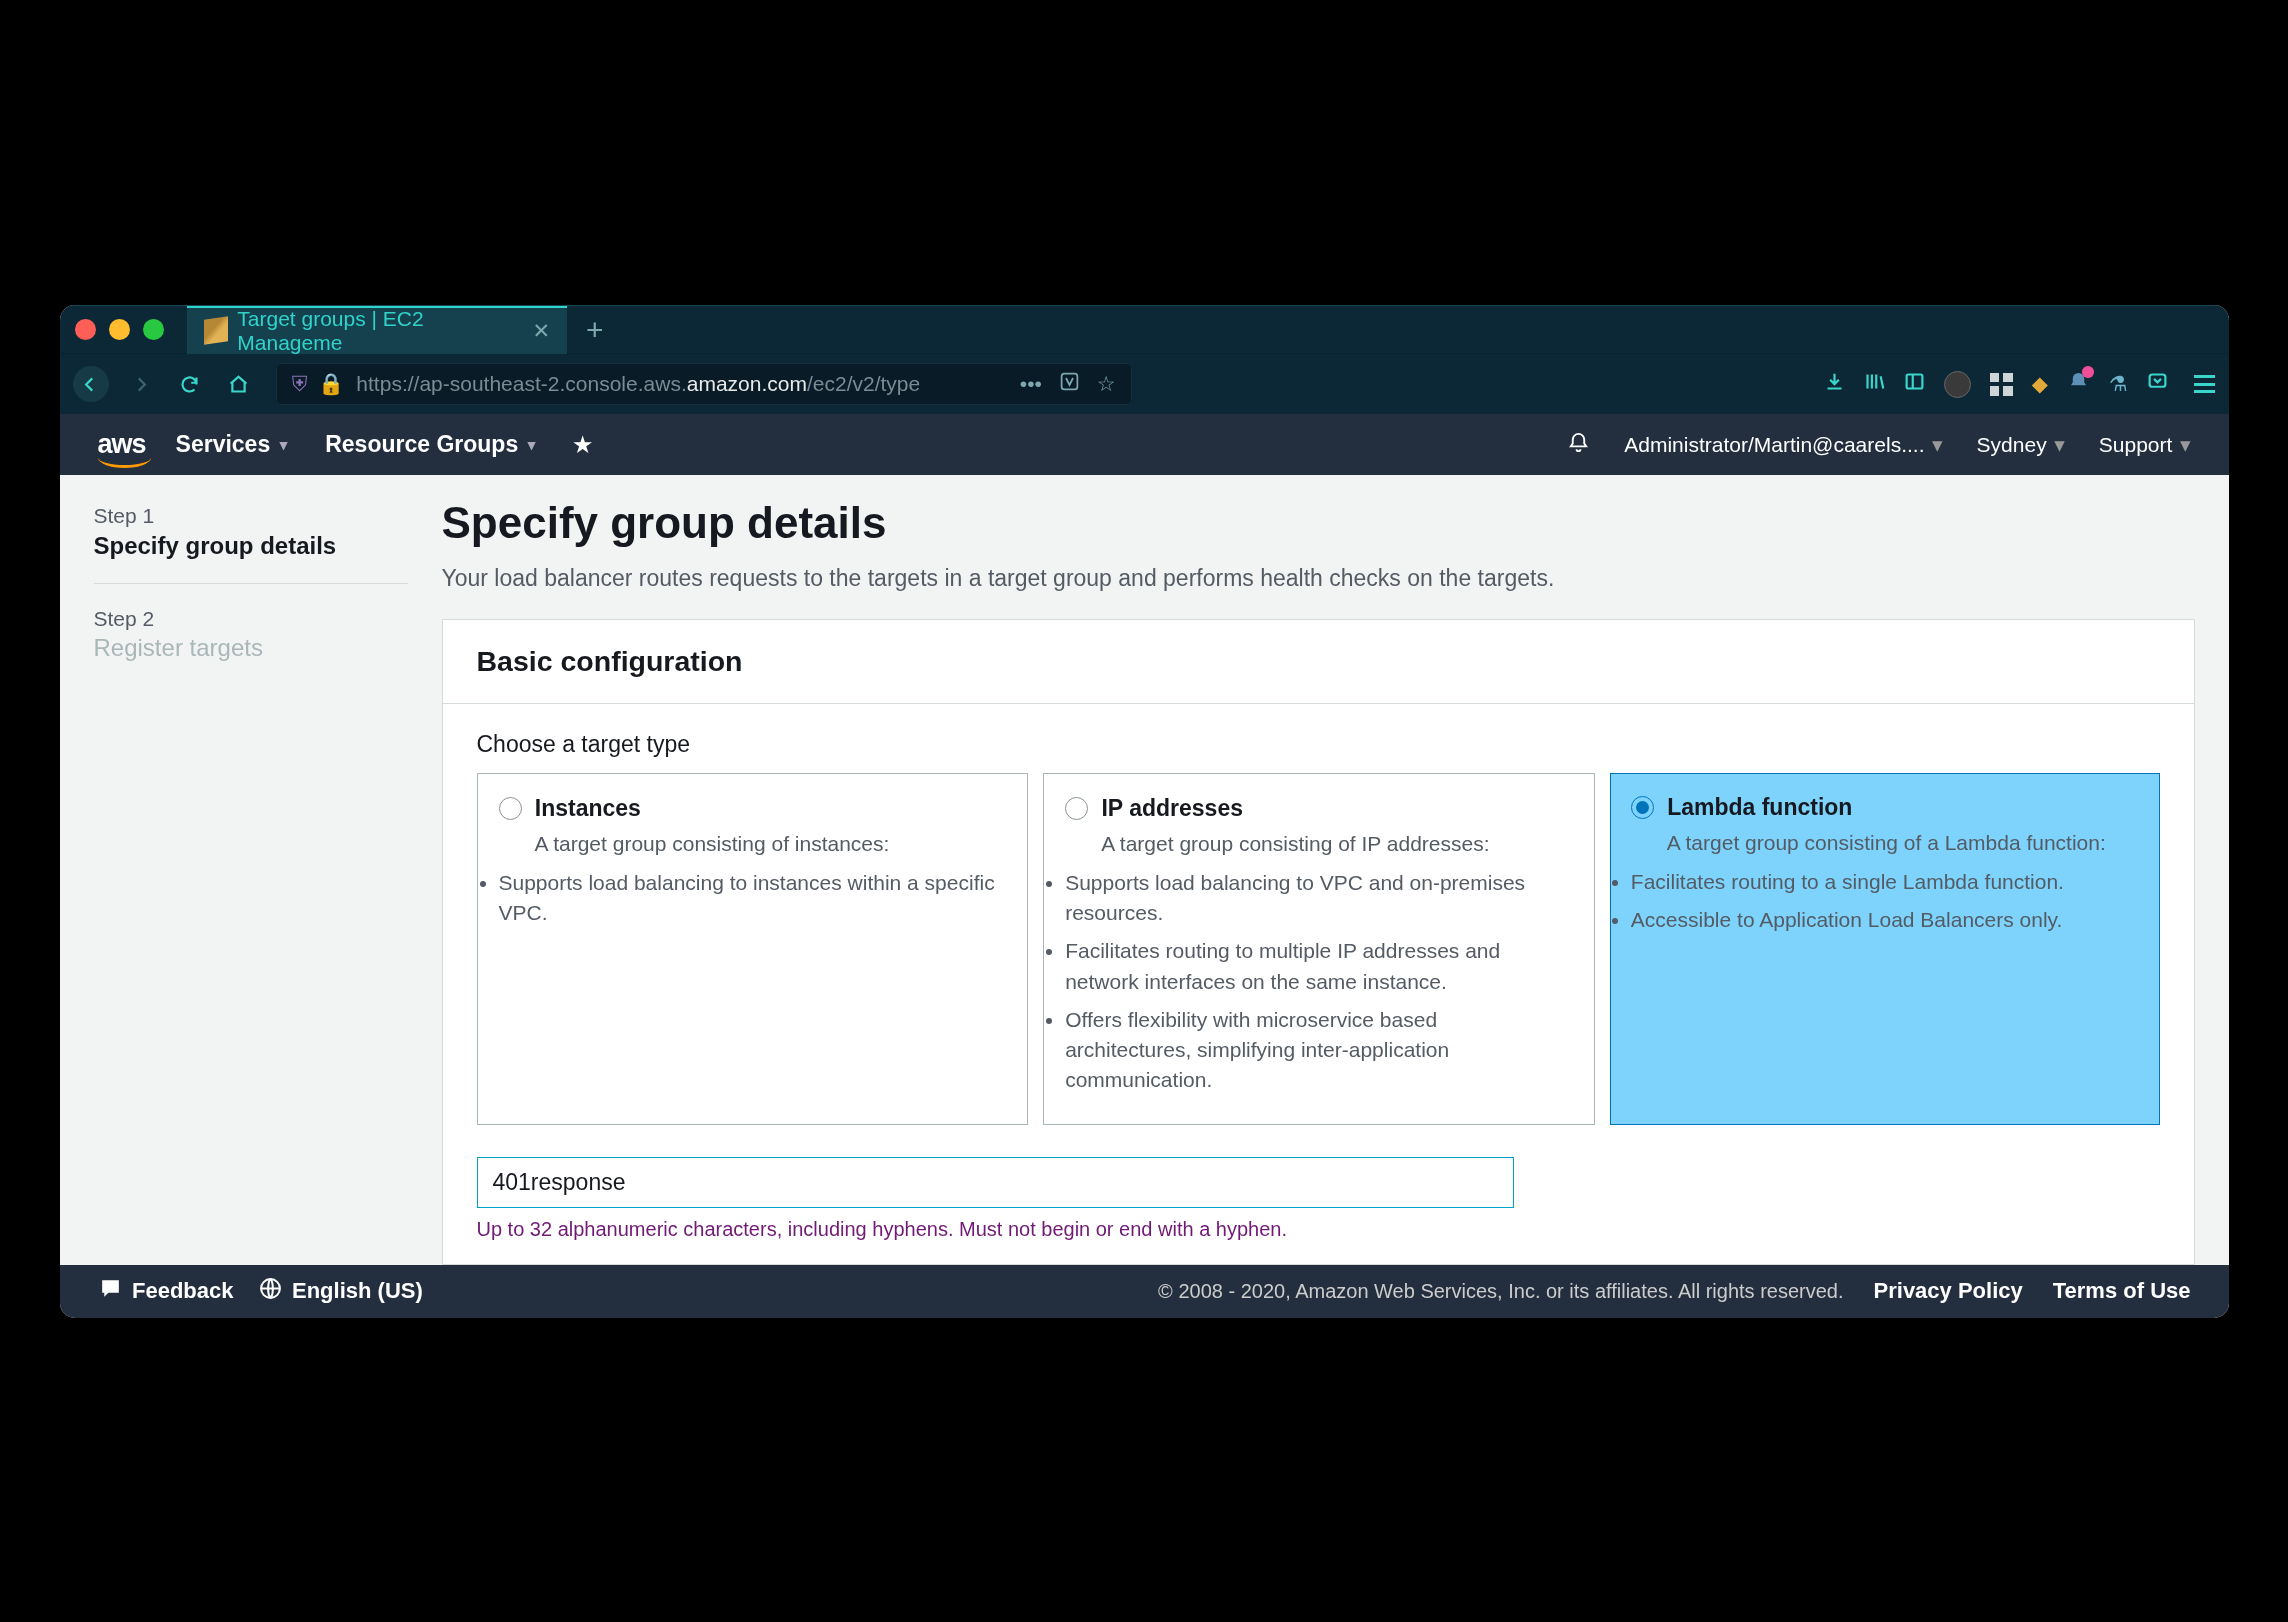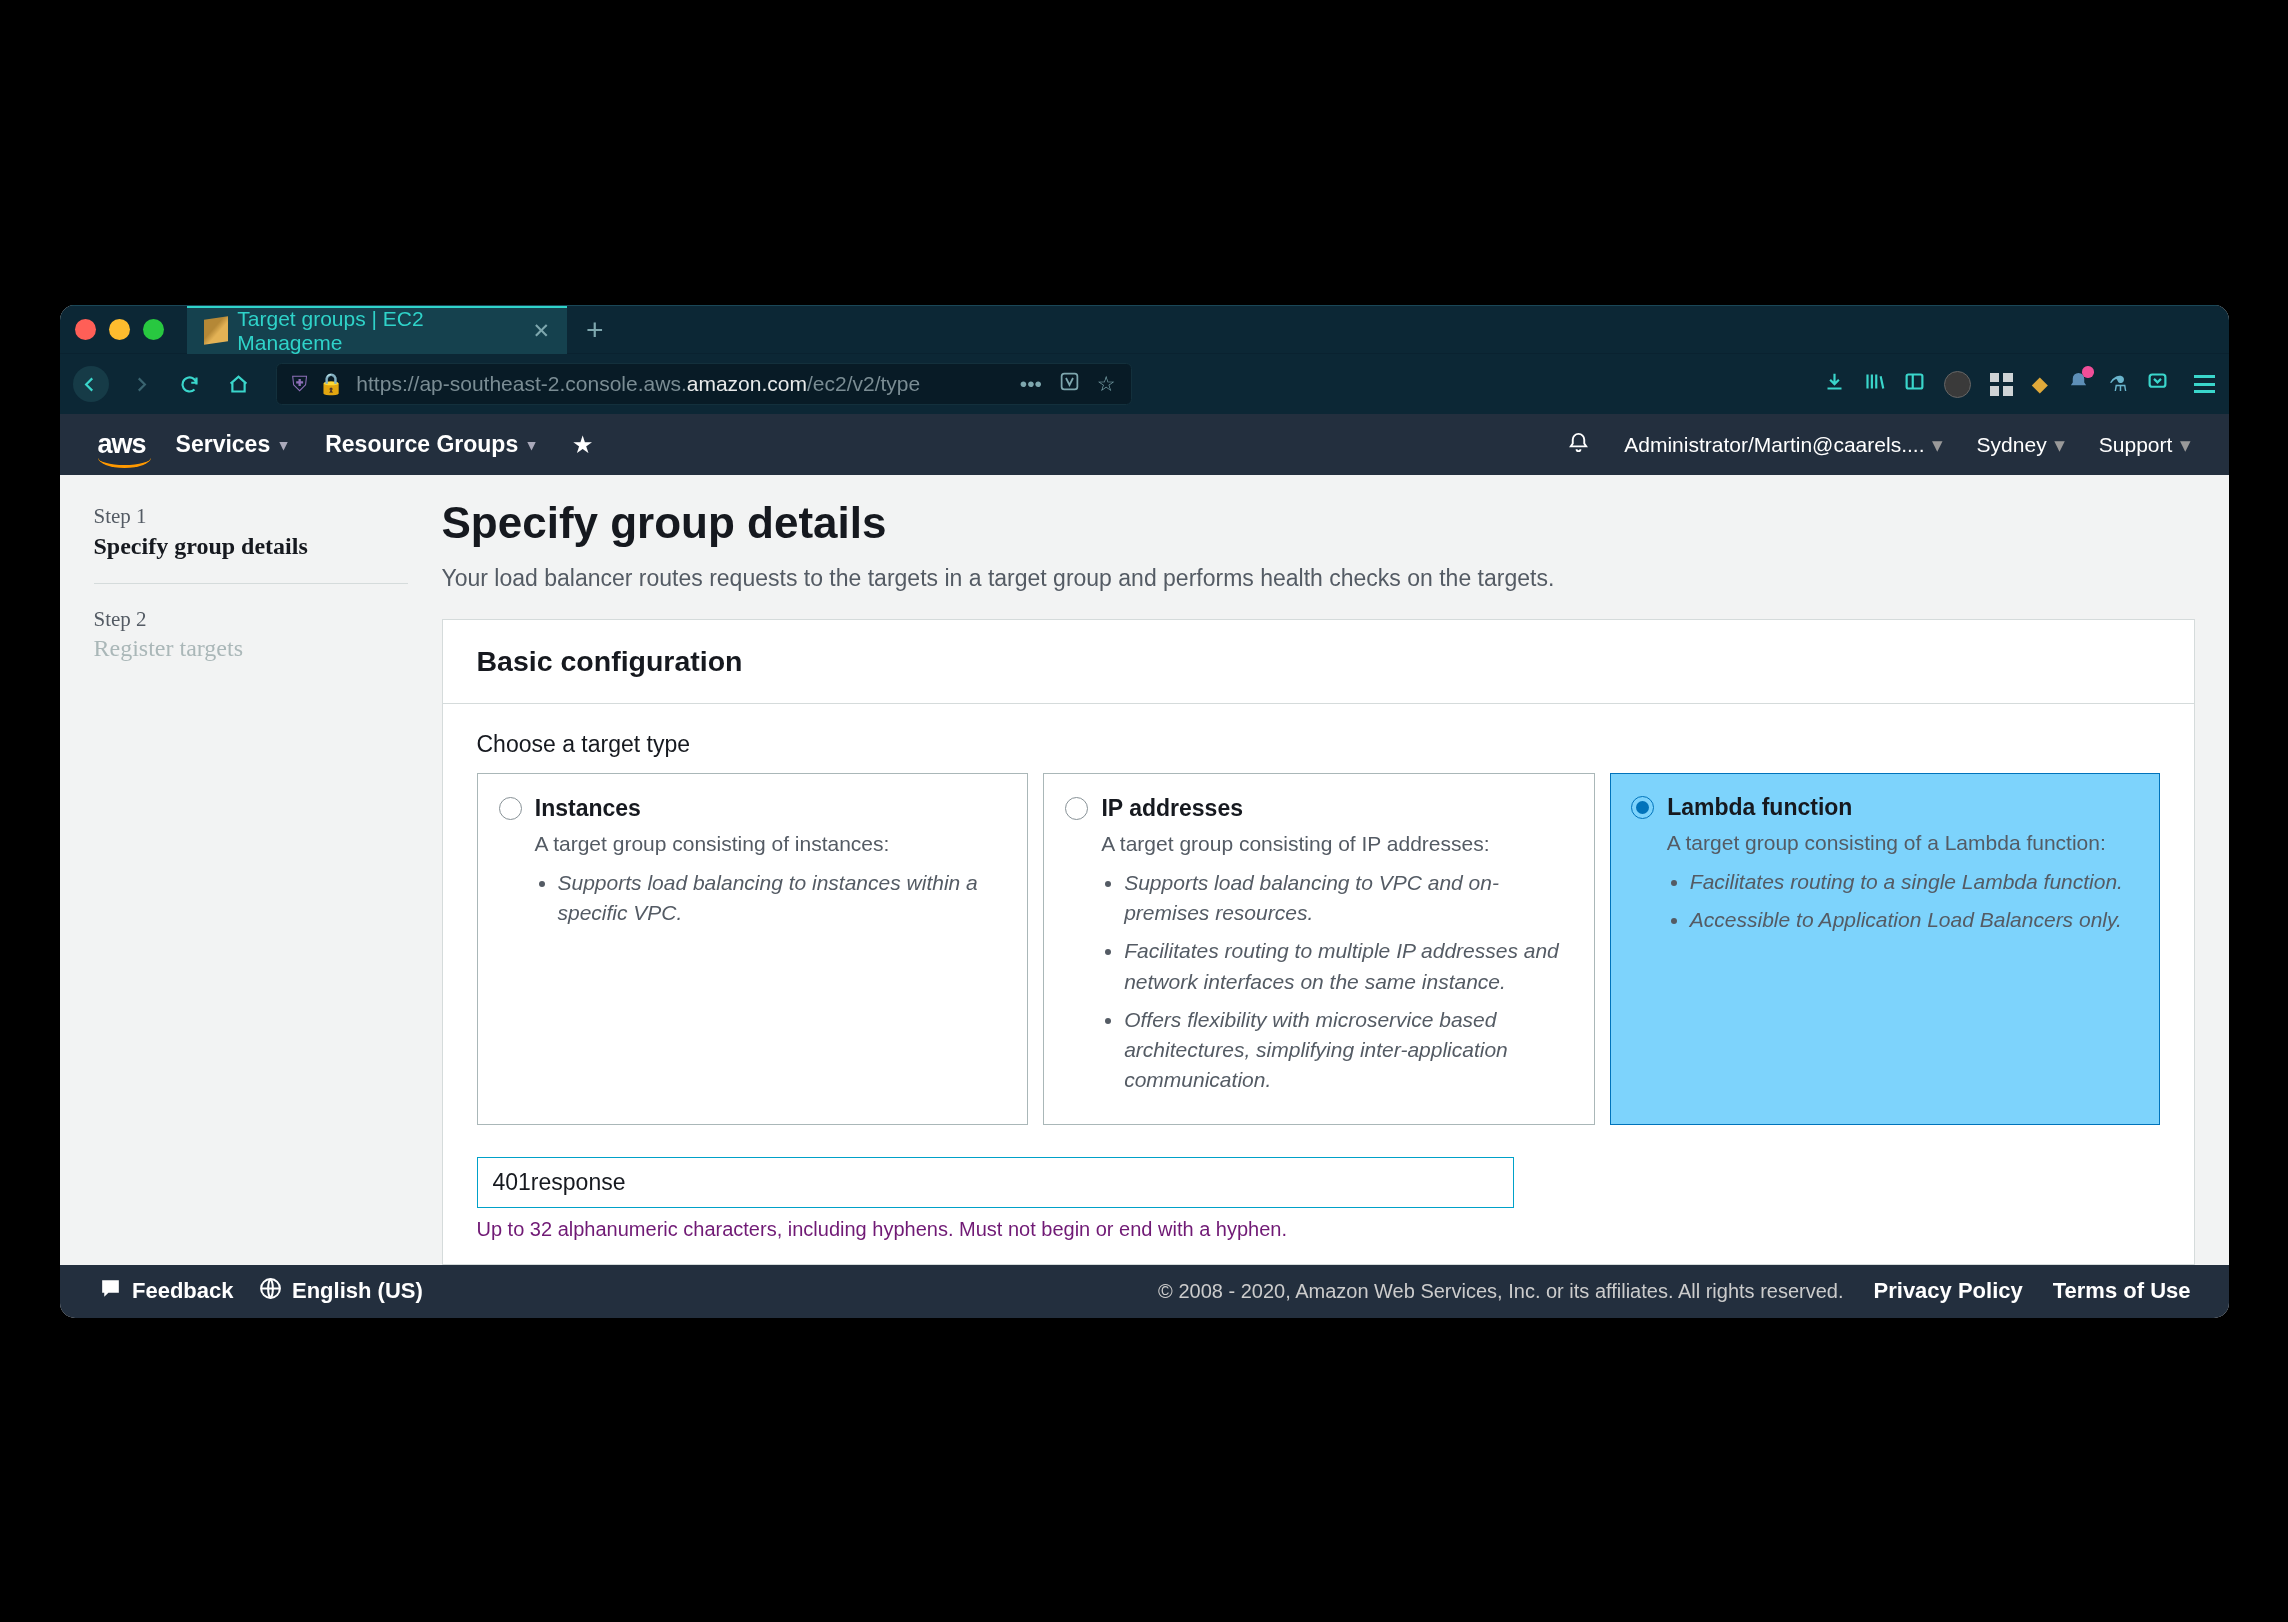--- a/index.html
+++ b/index.html
@@ -42,21 +42,21 @@
   .aws-logo::after { content:""; display:block; width:53px; height:9.5px; border:solid #f90; border-width:0 0 3.8px 0; border-radius:0 0 38px 38px / 0 0 15px 15px; position:absolute; left:0; bottom:-7.6px; }
   .aws-nav { display:flex; align-items:center; gap:38px; font-weight:700; }
   .aws-nav .item { display:flex; align-items:center; gap:9.5px; cursor:pointer; }
   .aws-nav .caret { color:#aab; font-size:15px; }
   .aws-pin { color:#fff; font-size:21px; }
   .aws-right { margin-left:auto; display:flex; align-items:center; gap:34px; font-size:21px; }
   .aws-right .item { display:flex; align-items:center; gap:7.6px; cursor:pointer; }
   .bell-ic svg { width:23px; height:23px; stroke:#fff; fill:none; stroke-width:2; }
   
   .page { display:flex; background:#f2f3f3; }
-  .sidebar { width:382px; padding:28.5px 34px; font-size:23px;font-family:Liberation Serif, serif; }
+  .sidebar { width:382px; padding:28.5px 34px; font-size:23px; }
   .step-num { color:#545b64; font-size:21px; margin-bottom:3.8px; }
   .step-title { color:#16191f; font-weight:700; font-size:24px; }
   .step-title.inactive { color:#aab7b8; font-weight:400; }
   .step { padding-bottom:23px; margin-bottom:23px; }
   .step.divider { border-bottom:1px solid #d5dbdb; }
   .content { flex:1; padding:23px 34px 0 0; }
   h1 { font-size:44px; font-weight:700; color:#16191f; margin-bottom:17px; }
   .subtitle { color:#545b64; font-size:23px; margin-bottom:27px; }
   .panel { background:#fff; border:1px solid #d5dbdb; }
   .panel-head { padding:25px 34px; border-bottom:1px solid #d5dbdb; font-size:28.5px; font-weight:700; color:#16191f; }
@@ -64,21 +64,21 @@
   .field-label { font-size:23px; color:#16191f; margin-bottom:15px; }
   .cards { display:flex; gap:15px; margin-bottom:32px; }
   .card { flex:1; border:1px solid #aab7b8; padding:21px 21px 21px 21px; cursor:pointer; }
   .card.selected { border:1.9px solid #0073bb; background:#7dd3fc; padding:20px; }
   .card-head { display:flex; align-items:center; gap:13.3px; margin-bottom:7.6px; }
   .radio { width:23px; height:23px; border:1.4px solid #879196; border-radius:50%; flex-shrink:0; position:relative; }
   .card.selected .radio { border:1.9px solid #0073bb; }
   .card.selected .radio::after { content:""; position:absolute; inset:3.8px; background:#0073bb; border-radius:50%; }
   .card-title { font-weight:700; font-size:23px; color:#16191f; }
   .card-desc { color:#545b64; font-size:21px; margin-left:36px; margin-bottom:9.5px; line-height:1.35; }
-  .card ul { margin-left:59px; color:#545b64; font-size:21px; line-height:1.45;font-style:italic; }
+  .card ul { color:#545b64; font-size:21px; line-height:1.45; }
   .card li { margin-bottom:7.6px; padding-right:5.7px; }
   .name-input { width:1037px; height:51px; border:1.9px solid #00a1c9; padding:0 15px; font-size:23px; color:#16191f; outline:none; }
   .hint { color:#701a75; font-size:20px; margin-top:9.5px; margin-bottom:13.3px; }
   
   .aws-footer { background:#232f3e; height:53px; display:flex; align-items:center; padding:0 38px; color:#fff; font-size:22px; gap:30px; }
   .aws-footer .left { display:flex; align-items:flex-start; gap:24px; font-weight:700; }
   .aws-footer .fb { display:flex; align-items:center; gap:9.5px; }
   .aws-footer .copy { margin-left:auto; color:#ccc; font-size:20px; font-weight:400; }
   .aws-footer .link { color:#fff; font-weight:700; }
   .speech svg, .globe svg { width:25px; height:25px; fill:#fff; }

